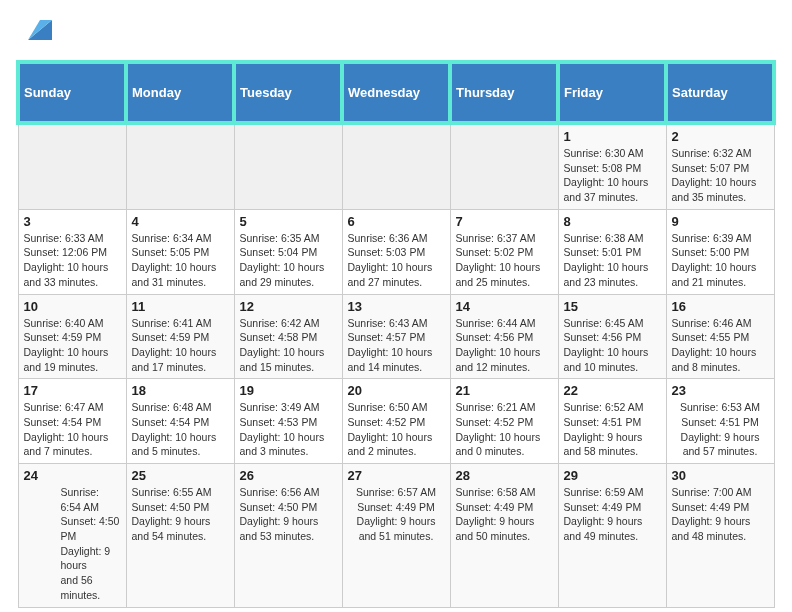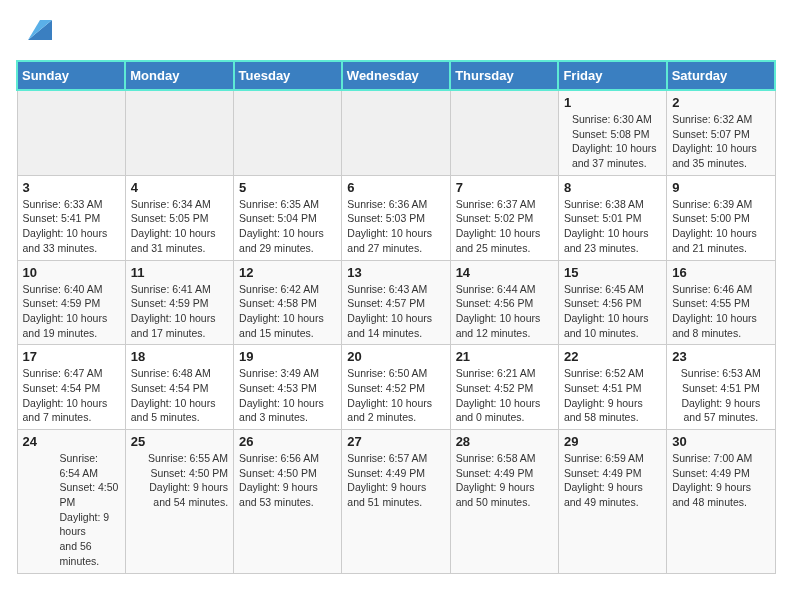--- a/index.html
+++ b/index.html
@@ -57,23 +57,23 @@
       border-collapse: collapse;
       table-layout: fixed;
     }
     thead tr {
       background-color: #3a7fc1;
     }
     thead th {
       color: #fff;
       font-size: 13px;
       font-weight: bold;
-      padding: 6px 4px;
+      padding: 21px 4px;
       text-align: left;
-      border: 2px solid #5eead4;
+      border: 4px solid #5eead4;
     }
     tbody tr {
       vertical-align: top;
     }
     tbody td {
       border: 1px solid #ccc;
       padding: 4px 5px;
       font-size: 11px;
       color: #333;
       min-height: 80px;
@@ -132,38 +132,38 @@
   </thead>
   <tbody id="calendar-body">
   <tr>
         <td class="empty-cell"></td>
         <td class="empty-cell"></td>
         <td class="empty-cell"></td>
         <td class="empty-cell"></td>
         <td class="empty-cell"></td>
         <td>
           <span class="day-num">1</span>
-          <div class="day-info" style="white-space: pre-line; margin-left: 8px;">Sunrise: 6:30 AM
+          <div class="day-info" style="white-space: pre-line;">Sunrise: 6:30 AM
 Sunset: 5:08 PM
 Daylight: 10 hours
 and 37 minutes.</div>
         </td>
         <td>
           <span class="day-num">2</span>
           <div class="day-info" style="white-space: pre-line;">Sunrise: 6:32 AM
 Sunset: 5:07 PM
 Daylight: 10 hours
 and 35 minutes.</div>
         </td>
       </tr>
       <tr>
         <td>
           <span class="day-num">3</span>
           <div class="day-info" style="white-space: pre-line;">Sunrise: 6:33 AM
-Sunset: 5:41 PM
+Sunset: 12:06 PM
 Daylight: 10 hours
 and 33 minutes.</div>
         </td>
         <td>
           <span class="day-num">4</span>
           <div class="day-info" style="white-space: pre-line;">Sunrise: 6:34 AM
 Sunset: 5:05 PM
 Daylight: 10 hours
 and 31 minutes.</div>
         </td>
@@ -308,35 +308,35 @@
       <tr>
         <td>
           <span class="day-num">24</span>
           <div class="day-info" style="white-space: pre-line; margin-left: 37px;">Sunrise: 6:54 AM
 Sunset: 4:50 PM
 Daylight: 9 hours
 and 56 minutes.</div>
         </td>
         <td>
           <span class="day-num">25</span>
-          <div class="day-info" style="white-space: pre-line; text-align: right;">Sunrise: 6:55 AM
+          <div class="day-info" style="white-space: pre-line;">Sunrise: 6:55 AM
 Sunset: 4:50 PM
 Daylight: 9 hours
 and 54 minutes.</div>
         </td>
         <td>
           <span class="day-num">26</span>
           <div class="day-info" style="white-space: pre-line;">Sunrise: 6:56 AM
 Sunset: 4:50 PM
 Daylight: 9 hours
 and 53 minutes.</div>
         </td>
         <td>
           <span class="day-num">27</span>
-          <div class="day-info" style="white-space: pre-line;">Sunrise: 6:57 AM
+          <div class="day-info" style="white-space: pre-line; text-align: center;">Sunrise: 6:57 AM
 Sunset: 4:49 PM
 Daylight: 9 hours
 and 51 minutes.</div>
         </td>
         <td>
           <span class="day-num">28</span>
           <div class="day-info" style="white-space: pre-line;">Sunrise: 6:58 AM
 Sunset: 4:49 PM
 Daylight: 9 hours
 and 50 minutes.</div>

